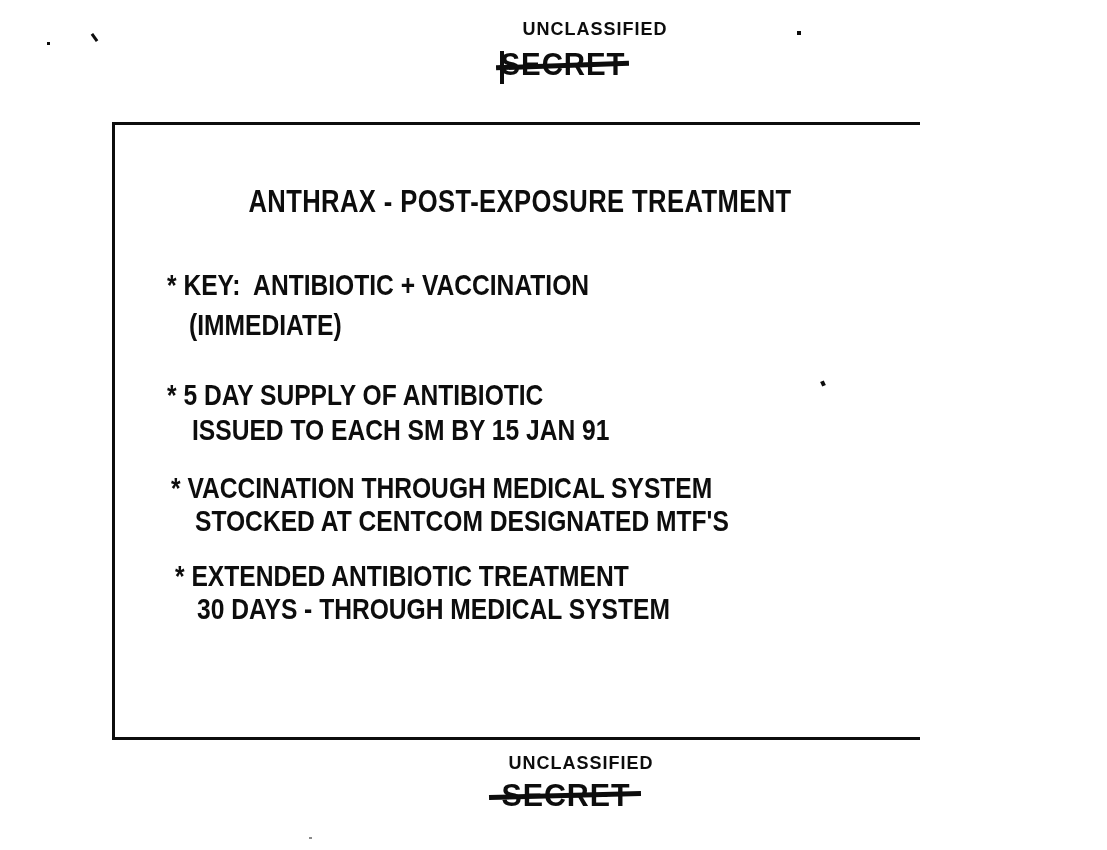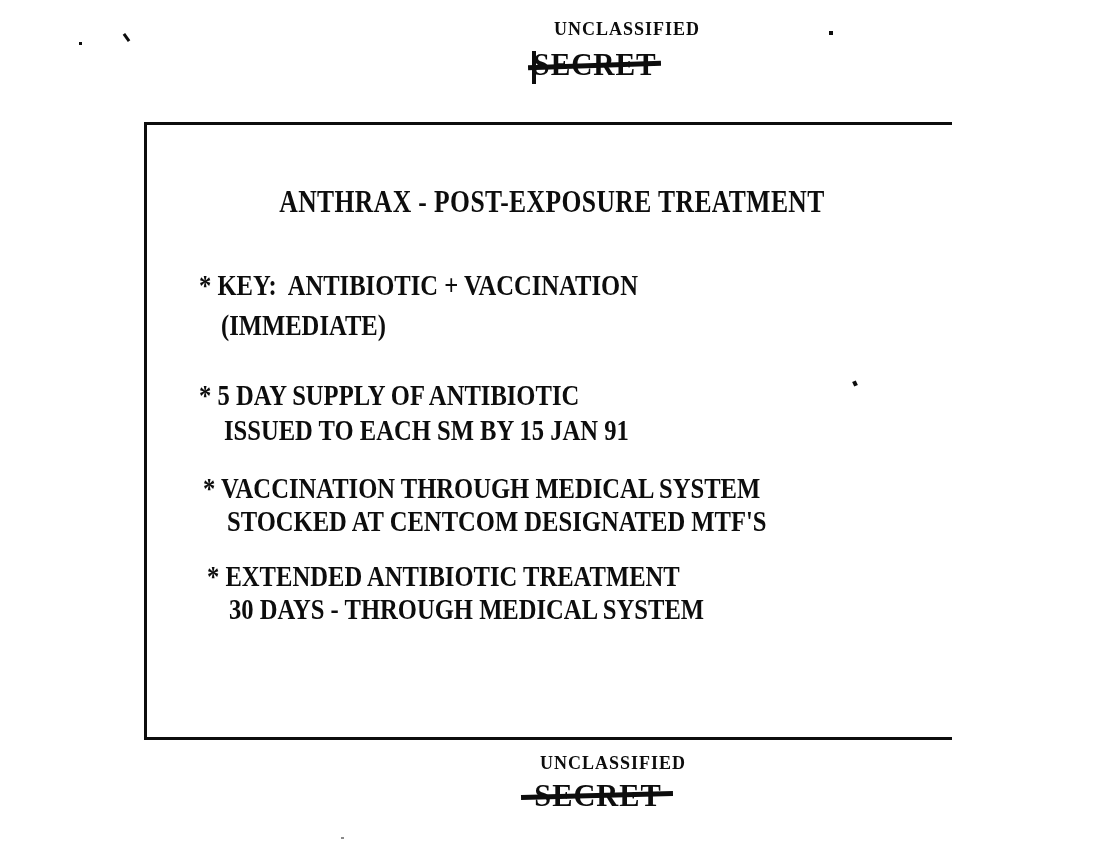--- a/index.html
+++ b/index.html
@@ -2,23 +2,22 @@
 <html><head>
 <meta charset="utf-8">
 <style>
   :root { --ink: #0d0d0d; --paper: #ffffff; }
   html, body { margin: 0; padding: 0; background: #ffffff; }
   .canvas {
     position: relative;
     width: 920px;
     height: 850px;
     background: var(--paper);
-    font-family: Liberation Serif, serif;
+    font-family: Liberation Sans, sans-serif;
     overflow: hidden;
-    margin-left: 32px;
   }
   .txt {
     position: absolute;
     font-weight: 700;
     color: var(--ink);
     line-height: 1;
     white-space: pre;
   }
   .centered { transform: translateX(-50%); }
   .banner-small { font-size: 18px; letter-spacing: 1px; }

